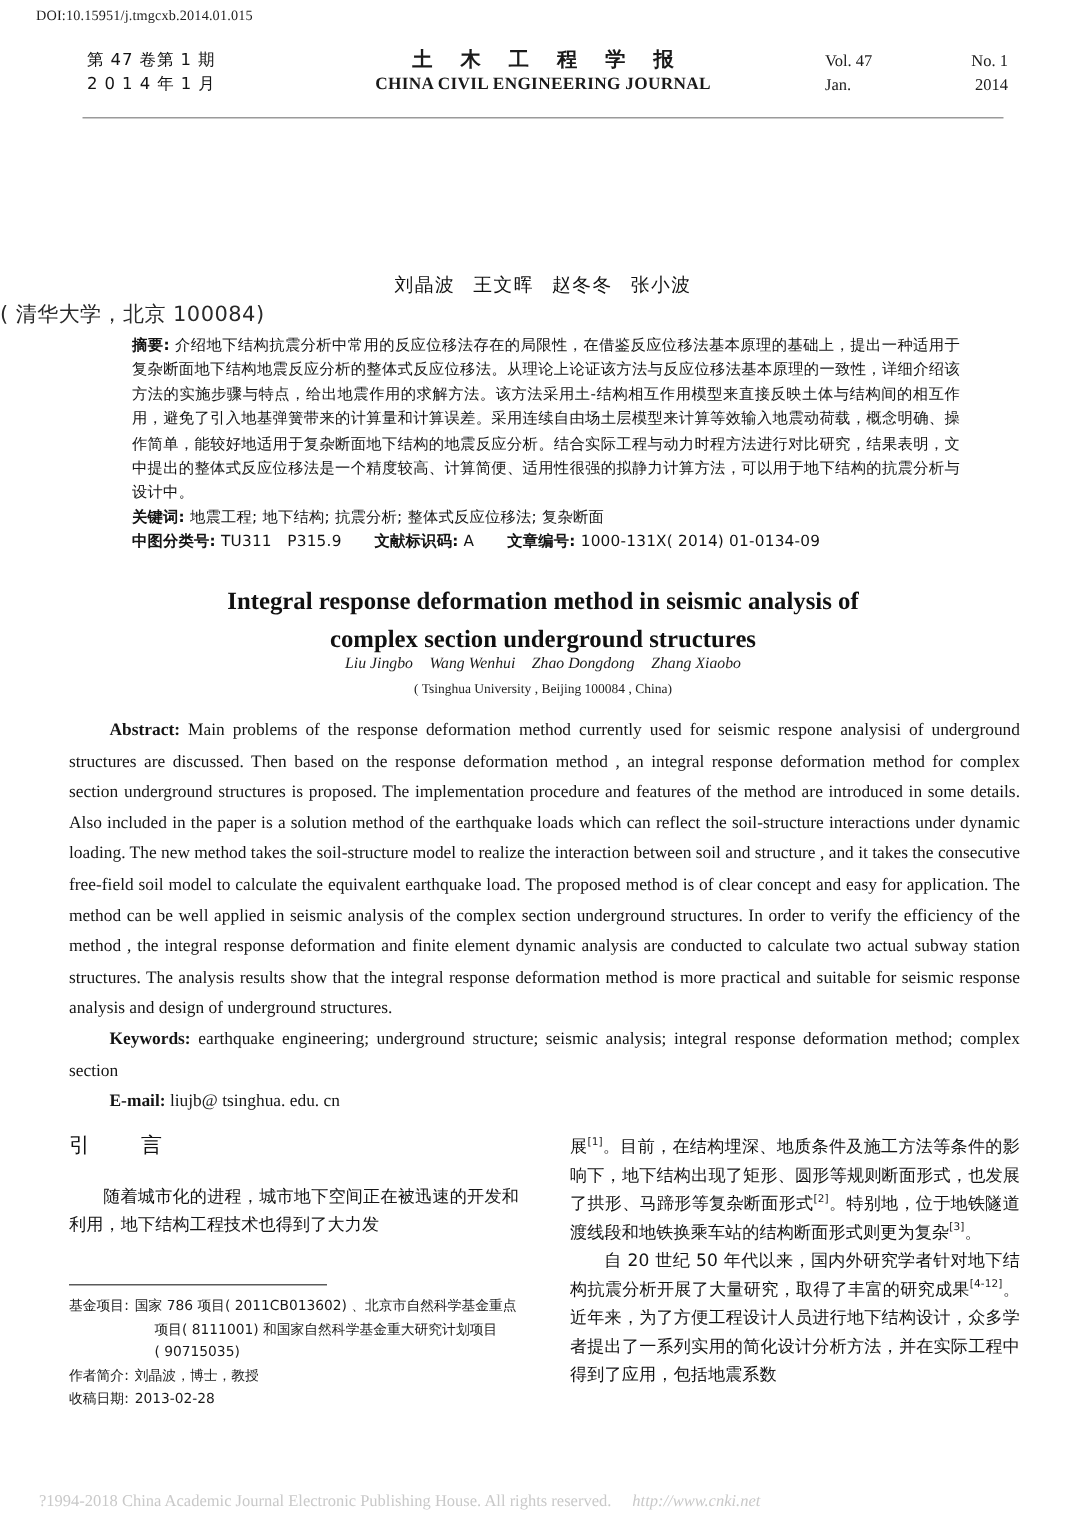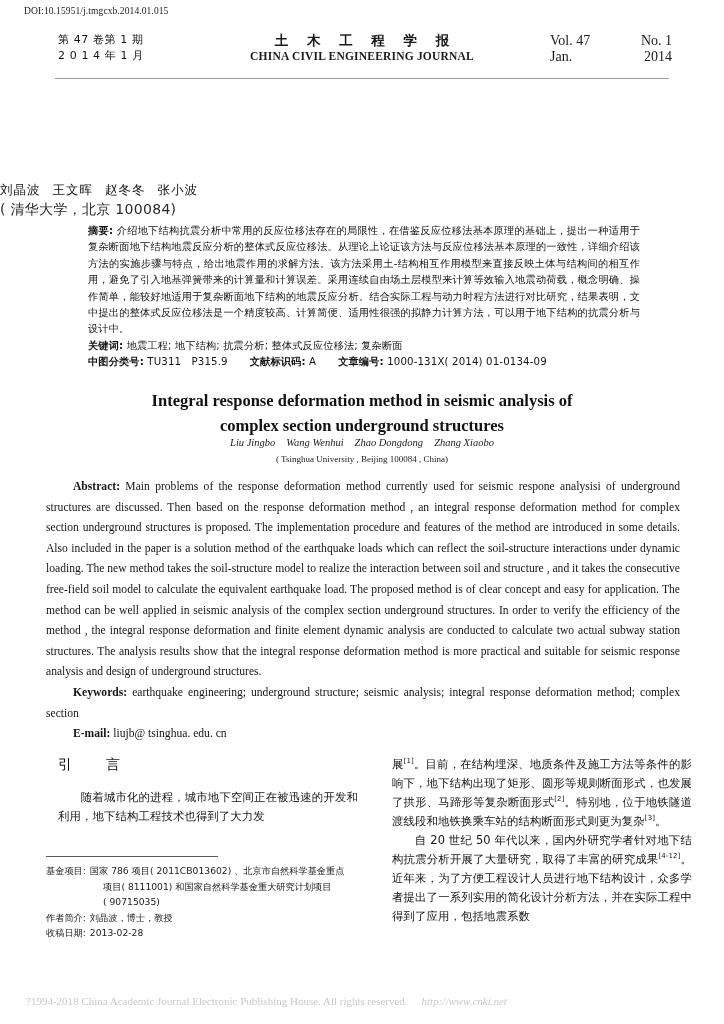--- a/index.html
+++ b/index.html
@@ -73,21 +73,21 @@
     line-height: 15px;
     font-weight: bold;
     letter-spacing: 0.2px;
     font-family: "Liberation Serif", serif;
   }
   .mast-right {
     position: absolute;
     right: 0;
     top: 1px;
     width: 122px;
-    font-size: 14px;
+    font-size: 11px;
     line-height: 16px;
     font-family: "Liberation Serif", serif;
   }
   .mast-right .r-row {
     display: flex;
     justify-content: space-between;
   }
   .mast-right .r-row span { display: inline-block; }
   .mast-rule {
     position: absolute;
@@ -108,21 +108,21 @@
     font-size: 22px;
     line-height: 32px;
     letter-spacing: 1.2px;
     color: #111;
   }
   .authors-cn {
     position: absolute;
     top: 182px;
     left: 0;
     right: 0;
-    text-align: left;
+    text-align: center;
     font-family: "DejaVu Sans", sans-serif;
     font-size: 12.5px;
     letter-spacing: 1px;
     color: #111;
   }
   .authors-cn .gap { display: inline-block; width: 12px; }
   .affil-cn {
     position: absolute;
     top: 201px;
     left: 0;
@@ -210,21 +210,20 @@
   .col {
     position: absolute;
     top: 755px;
     width: 300px;
     font-family: "DejaVu Sans", sans-serif;
     font-size: 11.4px;
     line-height: 19px;
     color: #141414;
     text-align: justify;
     letter-spacing: 0.1px;
-    margin-left: 12px;
   }
   .col-left { left: 46px; }
   .col-right { left: 380px; }
   .col p { margin: 0; }
   .sec-head {
     font-size: 14px;
     letter-spacing: 10px;
     margin-bottom: 14px !important;
     color: #111;
   }

